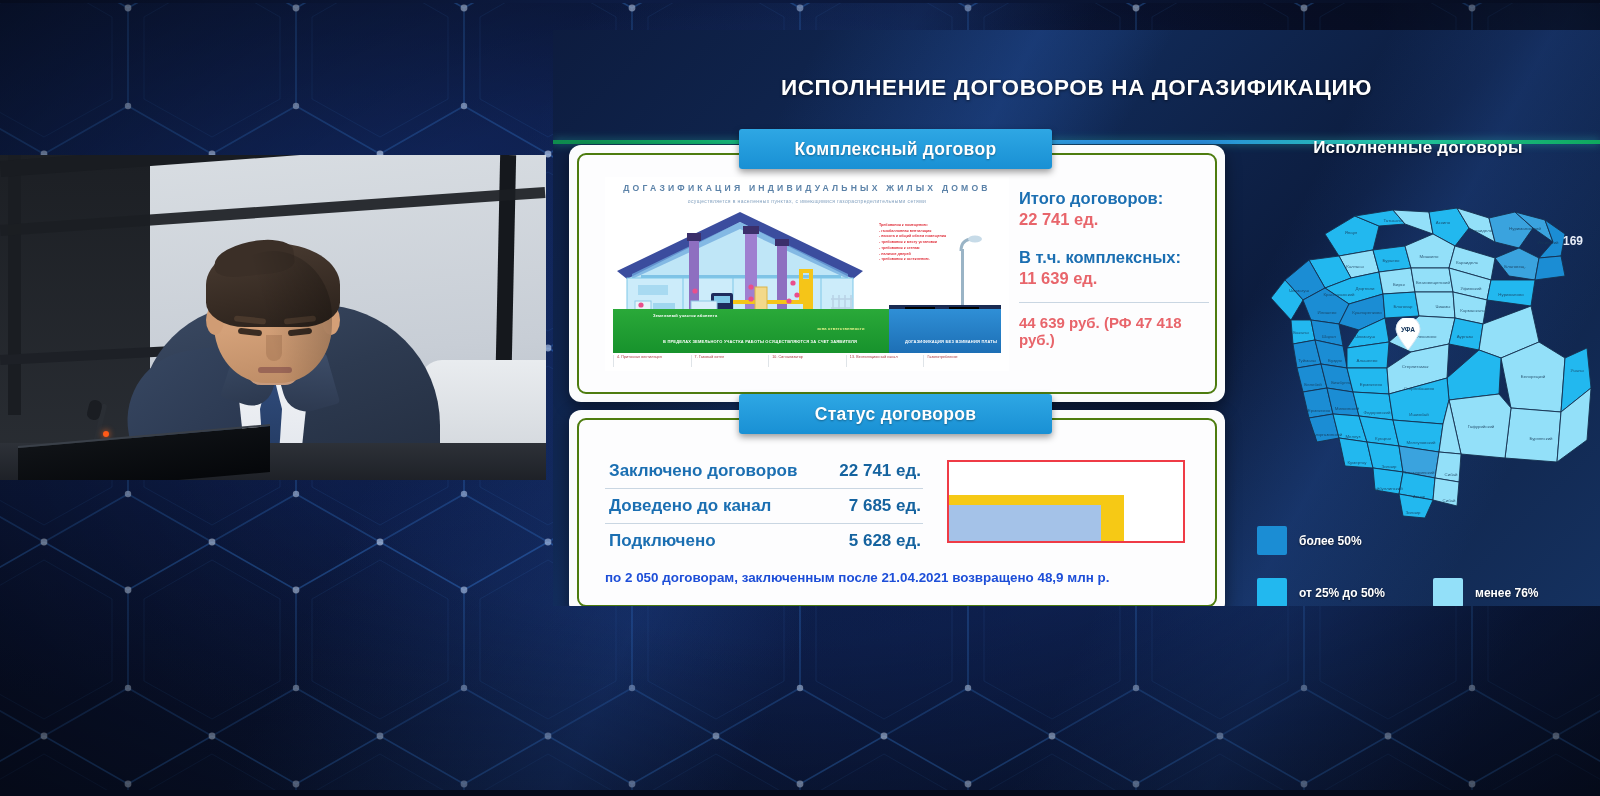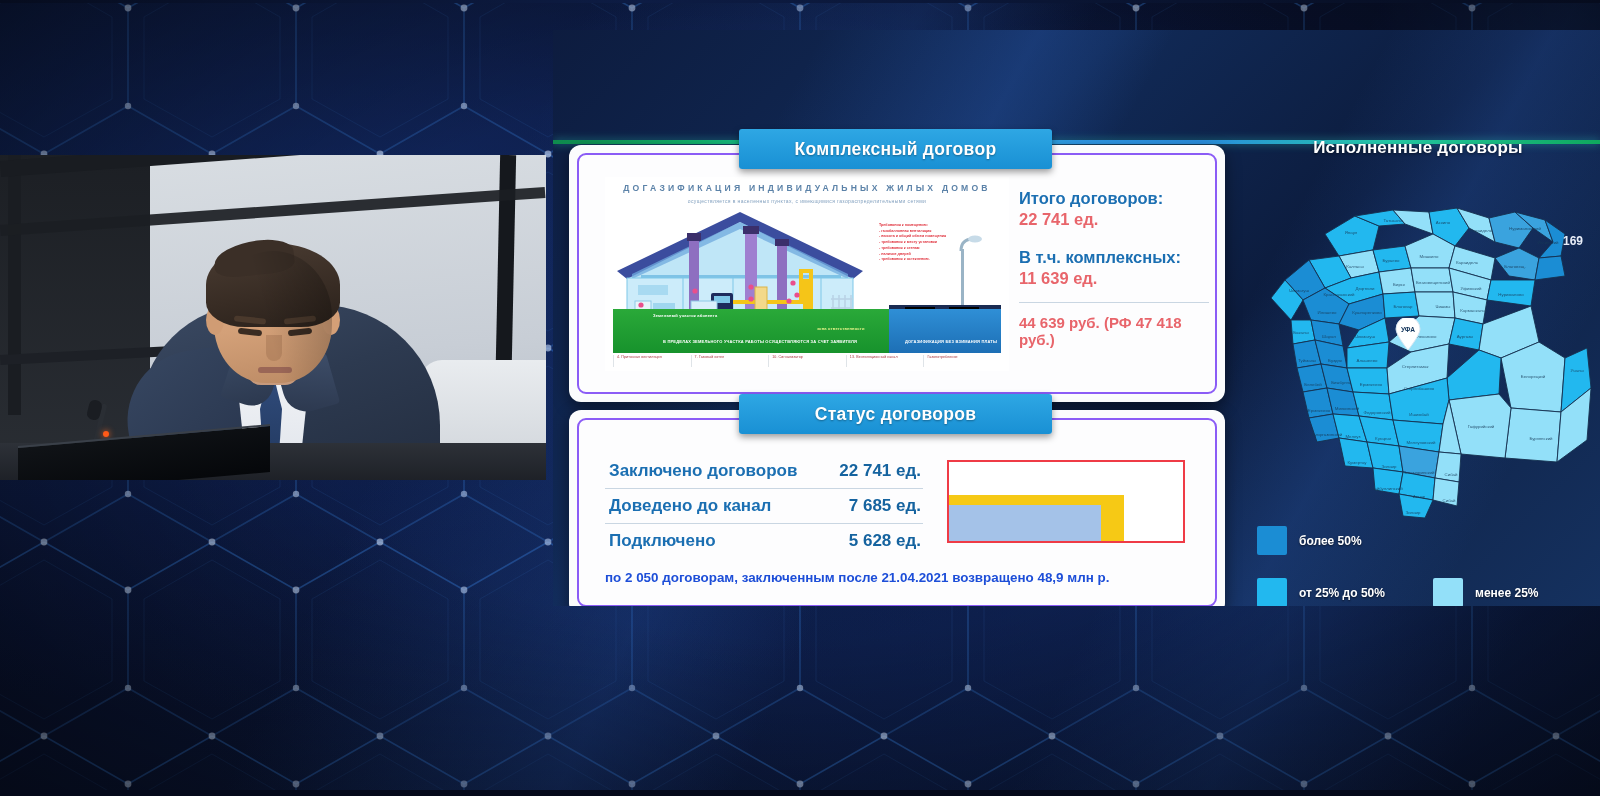--- a/index.html
+++ b/index.html
@@ -122,21 +122,21 @@
      color:#ffffff; font-size:22.5px; font-weight:bold; letter-spacing:.6px;
      text-shadow:0 1px 3px rgba(0,0,0,.6); }
   .accent-line { position:absolute; left:0; right:0; top:110px; height:4px;
      background:linear-gradient(90deg,#0f8a4d 0%,#12b56e 14%,#29d6d0 32%,
        #2f9ae8 50%, #2a8fe0 62%, #23c7a2 80%, #0fa85d 100%);
      box-shadow:0 0 8px rgba(45,200,190,.55); }
 
   
   .panel { position:absolute; background:#fbfcfd; border-radius:12px;
      box-shadow:0 5px 16px rgba(0,0,0,.45); }
-  .panel-inner { position:absolute; inset:8px; border:2px solid #8b5cf6;
+  .panel-inner { position:absolute; inset:8px; border:2px solid #4d7c0f;
      border-radius:9px; background:#fdfdfe; }
   .panel-top { left:16px; top:115px; width:656px; height:257px; }
   .panel-bot { left:16px; top:380px; width:656px; height:205px; }
   .tab { position:absolute; height:40px; background:linear-gradient(180deg,#2ea7e4,#1990d4);
      color:#fff; font-size:17.5px; font-weight:bold; display:flex; align-items:center;
      justify-content:center; border-radius:3px; box-shadow:0 3px 7px rgba(0,0,0,.4);
      text-shadow:0 1px 2px rgba(0,0,0,.35); z-index:5; letter-spacing:.3px; }
   .tab-top { left:186px; top:99px; width:313px; }
   .tab-bot { left:186px; top:364px; width:313px; }
 
@@ -262,20 +262,21 @@
 
     <div class="vf-desk"></div>
     <div class="vf-mic-stand"></div>
     <div class="vf-mic-head"></div>
     <div class="vf-mic-led"></div>
     <div class="vf-laptop"></div>
   </div>
 
   <div class="slide">
     <div class="slide-sheen"></div>
+    <div class="slide-title">ИСПОЛНЕНИЕ ДОГОВОРОВ НА ДОГАЗИФИКАЦИЮ</div>
     <div class="accent-line"></div>
 
     <div class="tab tab-top">Комплексный договор</div>
     <div class="panel panel-top">
       <div class="panel-inner">
 
         <div class="house-wrap">
           <div class="house-title">ДОГАЗИФИКАЦИЯ ИНДИВИДУАЛЬНЫХ ЖИЛЫХ ДОМОВ</div>
           <div class="house-sub">осуществляется в населенных пунктах, с имеющимися газораспределительными сетями</div>
 
@@ -577,20 +578,20 @@
         <div class="lg-item lg-1">
           <span class="lg-sw" style="background:#1b8dd4;"></span>
           <span class="lg-txt">более 50%</span>
         </div>
         <div class="lg-item lg-2">
           <span class="lg-sw" style="background:#22b8ef;"></span>
           <span class="lg-txt">от 25% до 50%</span>
         </div>
         <div class="lg-item lg-3">
           <span class="lg-sw" style="background:#93e0f9;"></span>
-          <span class="lg-txt">менее 25%</span>
+          <span class="lg-txt">менее 76%</span>
         </div>
       </div>
 
       <div class="pagenum">169</div>
     </div>
   </div>
 </div>
 
 </body></html>

